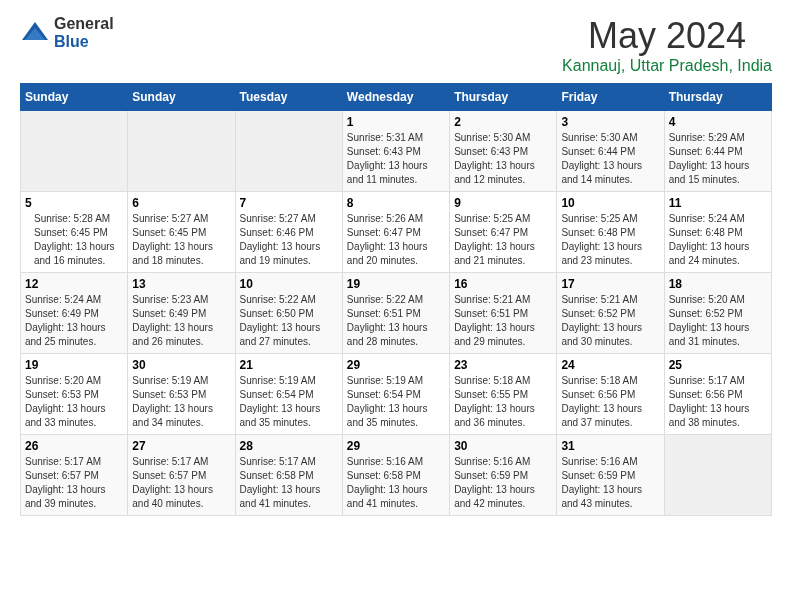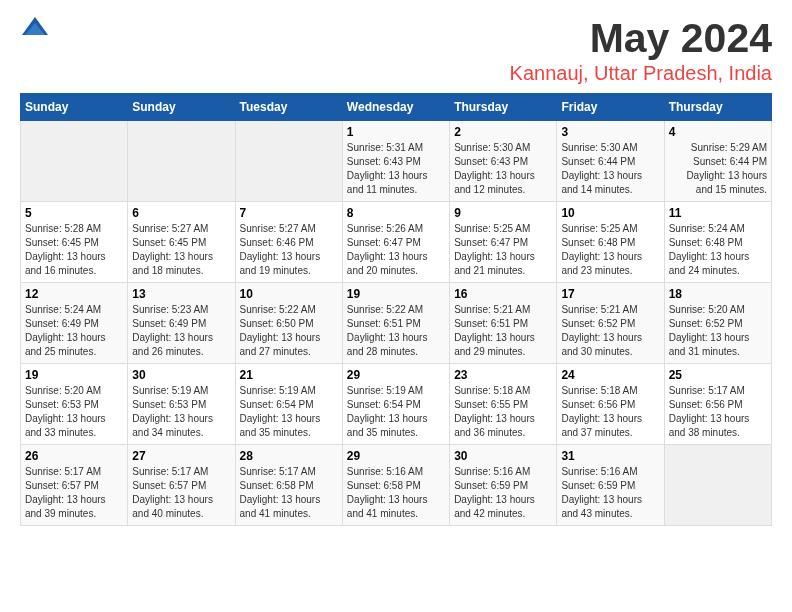--- a/index.html
+++ b/index.html
@@ -40,27 +40,28 @@
       color: #1a5ba8;
     }
     .logo-icon {
       width: 30px;
       height: 25px;
     }
     .title-section {
       text-align: right;
     }
     .main-title {
-      font-size: 41px;
-      font-weight: bold;
+      font-size: 36px;
+      font-weight: normal;
       color: #333;
+      text-align: center;
     }
     .subtitle {
-      font-size: 20px;
-      color: #ef4444;
+      font-size: 16px;
+      color: #15803d;
       font-weight: normal;
     }
     table {
       width: 100%;
       border-collapse: collapse;
       font-size: 11px;
     }
     thead tr {
       background-color: #1a5ba8;
       color: white;
@@ -106,20 +107,24 @@
 </head>
 <body>
 
 <div class="container">
   <div class="header-row">
     <div class="logo">
       <svg class="logo-icon" viewBox="0 0 30 25" xmlns="http://www.w3.org/2000/svg">
         <polygon points="15,2 28,20 2,20" fill="#1a5ba8"></polygon>
         <polygon points="15,8 25,20 5,20" fill="#4a90d9" opacity="0.6"></polygon>
       </svg>
+      <div class="logo-text">
+        <span class="logo-general">General</span>
+        <span class="logo-blue">Blue</span>
+      </div>
     </div>
     <div class="title-section">
       <div class="main-title">May 2024</div>
       <div class="subtitle">Kannauj, Uttar Pradesh, India</div>
     </div>
   </div>
 
   <table>
     <thead>
       <tr>
@@ -153,30 +158,30 @@
           </td>
           <td>
             <div class="day-number">3</div>
             <div class="day-info" style="white-space: pre-line;">Sunrise: 5:30 AM
 Sunset: 6:44 PM
 Daylight: 13 hours
 and 14 minutes.</div>
           </td>
           <td>
             <div class="day-number">4</div>
-            <div class="day-info" style="white-space: pre-line; text-align: right;">Sunrise: 5:29 AM
+            <div class="day-info" style="white-space: pre-line;">Sunrise: 5:29 AM
 Sunset: 6:44 PM
 Daylight: 13 hours
 and 15 minutes.</div>
           </td>
         </tr>
         <tr>
           <td>
             <div class="day-number">5</div>
-            <div class="day-info" style="white-space: pre-line;">Sunrise: 5:28 AM
+            <div class="day-info" style="white-space: pre-line; margin-left: 9px;">Sunrise: 5:28 AM
 Sunset: 6:45 PM
 Daylight: 13 hours
 and 16 minutes.</div>
           </td>
           <td>
             <div class="day-number">6</div>
             <div class="day-info" style="white-space: pre-line;">Sunrise: 5:27 AM
 Sunset: 6:45 PM
 Daylight: 13 hours
 and 18 minutes.</div>

